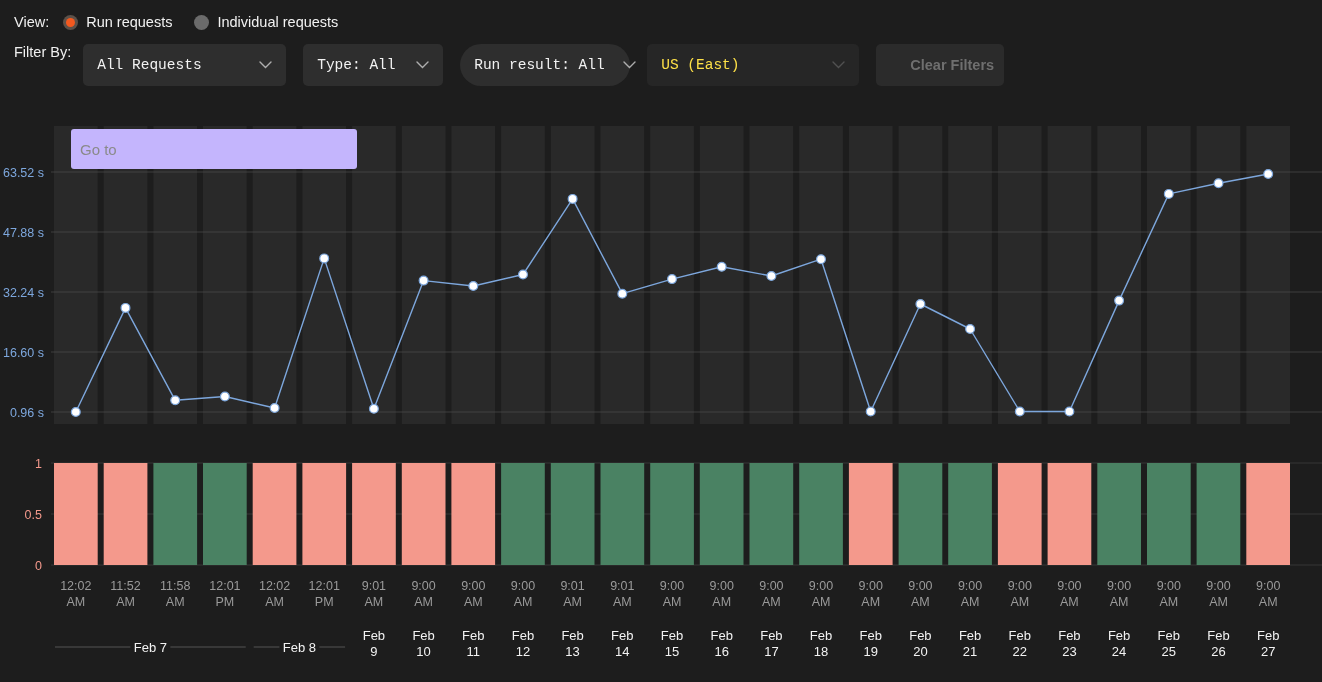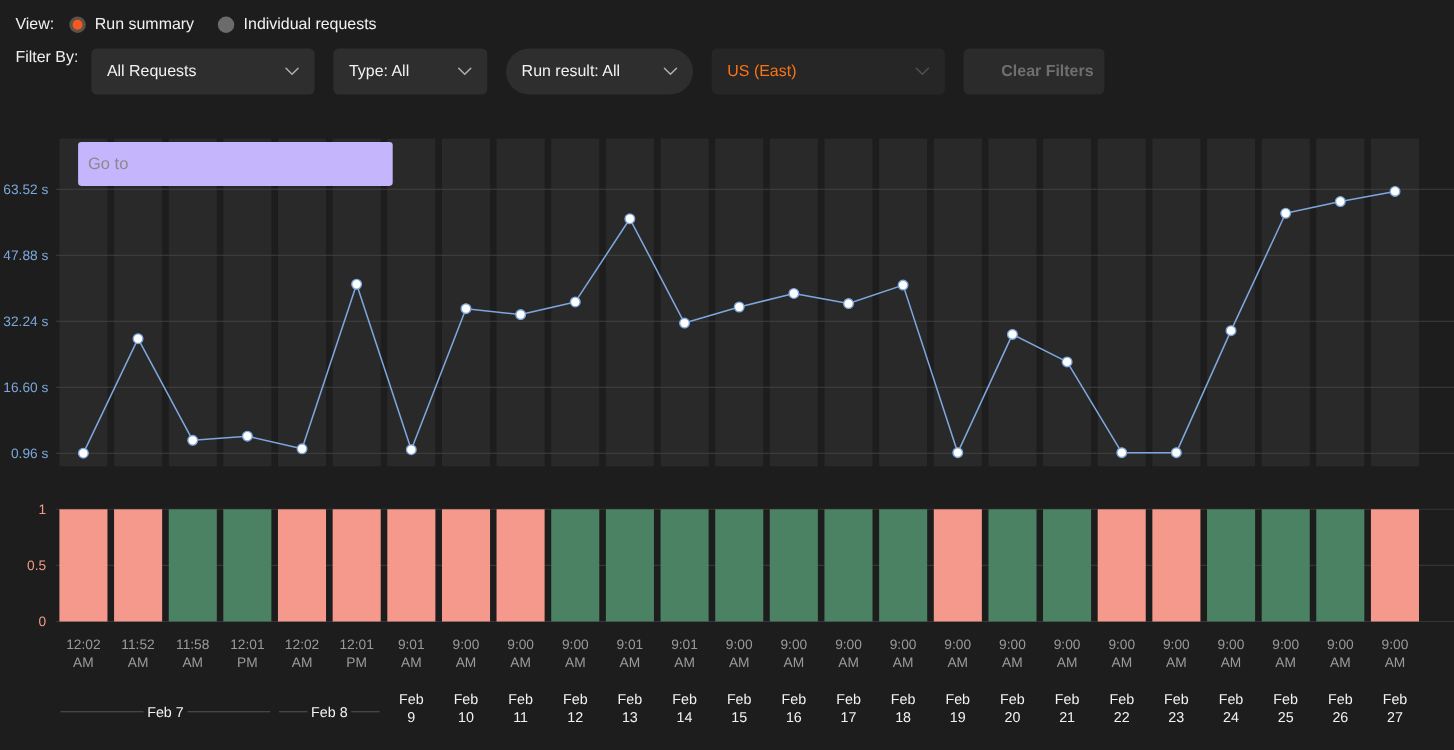--- a/index.html
+++ b/index.html
@@ -37,22 +37,22 @@
     position:absolute; left:0; top:44px; width:1322px; height:62px;
     display:flex; align-items:flex-start; padding-left:14px;
   }
   .filter-label{ font-size:14.5px; color:#f0f0f0; margin-right:12px; }
   .dd{
     height:42px; border-radius:5px; background:#2e2e2e;
     display:flex;align-items:center;justify-content:space-between;
     padding:0 14px; margin-right:17px; cursor:pointer;
     font-size:14.5px; color:#f2f2f2;
   }
-  .dd.disabled{ background:#262626; color:#f97316; cursor:default; }
-  .dd .cv{ white-space:nowrap; }
+  .dd.disabled{ background:#262626; color:#fde047; cursor:default; }
+  .dd .cv{ white-space:nowrap;font-family:Liberation Mono, monospace; }
   .chev{ margin-left:18px; opacity:.8; }
   .chev svg{ display:block; }
   .dd.disabled .chev{ opacity:.42; }
   .dd1{ width:203px; }
   .dd2{ width:140px; }
   .dd3{ width:170px;border-radius:21px; }
   .dd4{ width:212px; }
   .clear-btn{
     height:42px; width:128px; border-radius:5px; background:#2b2b2b;
     display:flex;align-items:center;justify-content:center;
@@ -76,21 +76,21 @@
   .goto-input::placeholder{ color:#8a8a8a; }
 </style>
 </head>
 <body>
 
 <div class="view-row">
   <span class="view-label">View:</span>
 
   <div class="radio-opt">
     <span class="radio-dot on"></span>
-    <span class="radio-text">Run summary</span>
+    <span class="radio-text">Run requests</span>
   </div>
 
   <div class="radio-opt">
     <span class="radio-dot"></span>
     <span class="radio-text">Individual requests</span>
   </div>
 </div>
 
 <div class="filter-row">
   <span class="filter-label">Filter By:</span>

